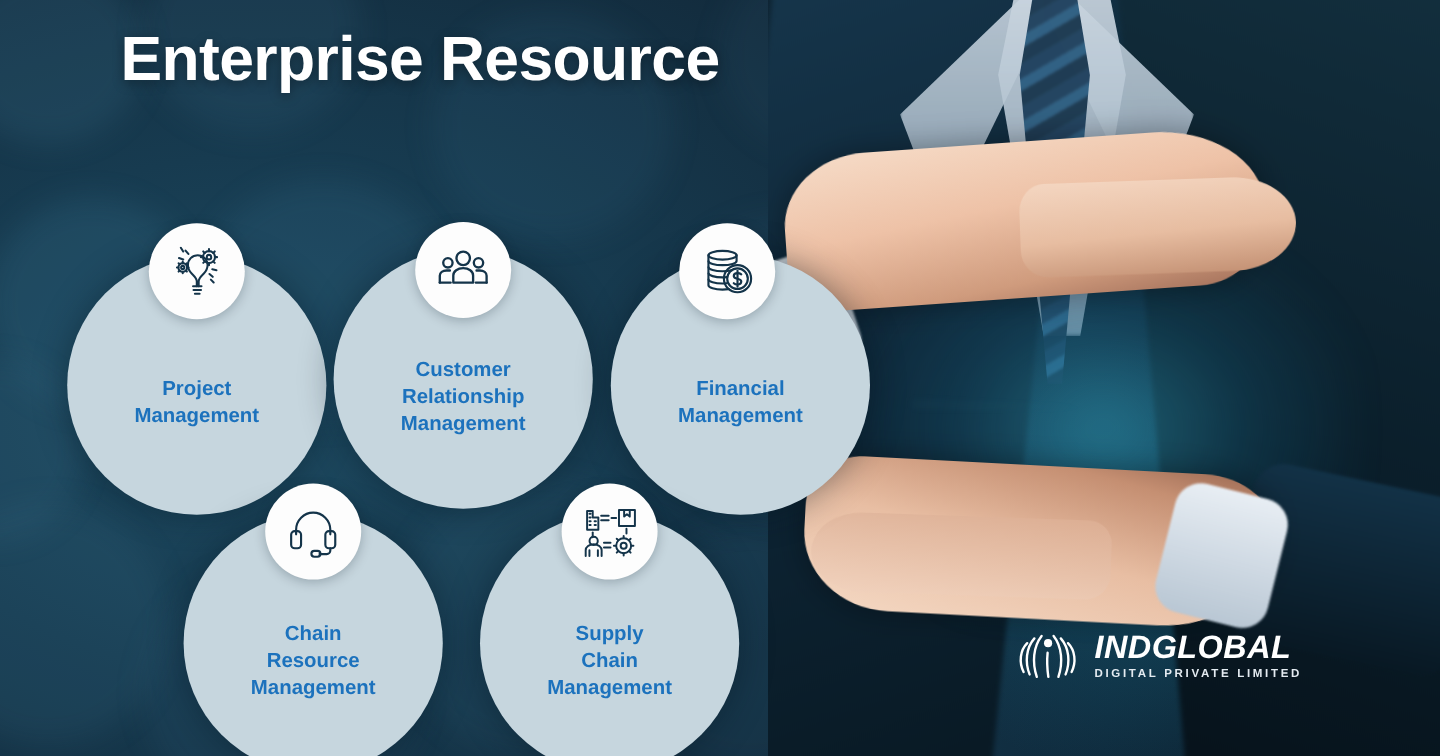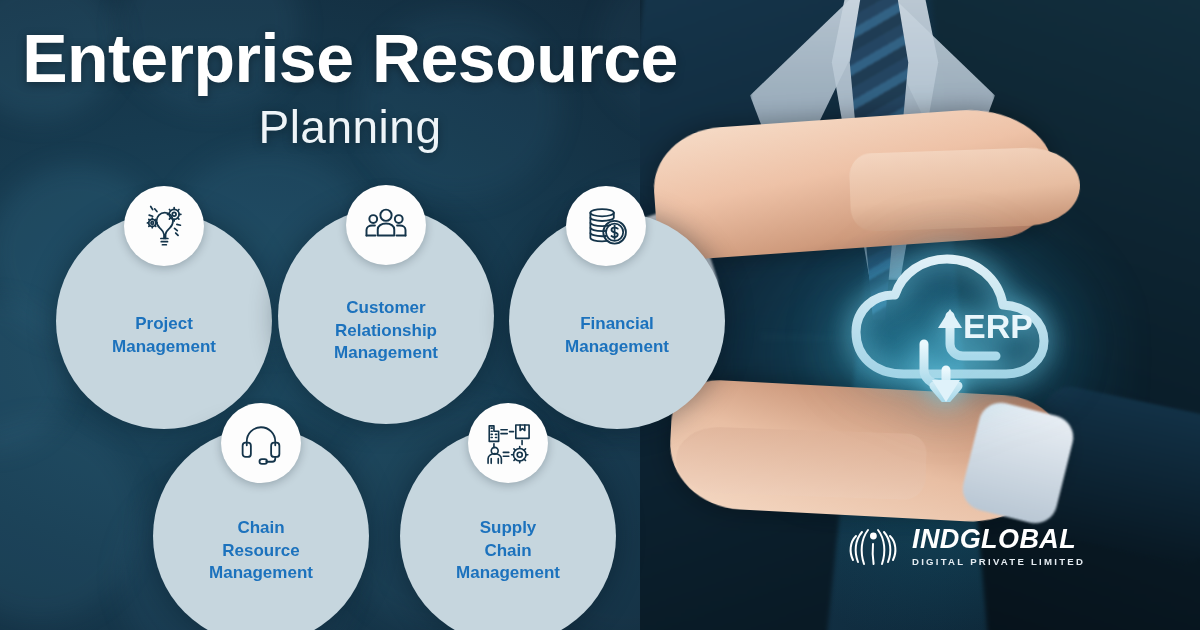--- a/index.html
+++ b/index.html
@@ -119,21 +119,21 @@
 
   
   .cloud-holo {
     position:absolute; left:846px; top:252px; width:210px; height:150px;
     filter:drop-shadow(0 0 12px rgba(120,215,240,.85)) drop-shadow(0 0 26px rgba(60,170,210,.55));
   }
 
   
   .title-block { position:absolute; left:0; top:22px; width:700px; text-align:center; }
   .title-main {
-    font-size:68px; font-weight:700; color:#ffffff; letter-spacing:-.5px;
+    font-size:52px; font-weight:700; color:#ffffff; letter-spacing:-.5px;
     line-height:1.08; text-shadow:0 2px 10px rgba(0,0,0,.35);text-align:center;
   }
   .title-sub {
     font-size:46px; font-weight:300; color:#eef4f8; line-height:1.25;
     letter-spacing:.5px; margin-top:4px; text-shadow:0 2px 10px rgba(0,0,0,.35);
   }
 
   
   .circle {
     position:absolute; border-radius:50%;
@@ -199,45 +199,23 @@
     <div class="cuff cuff-top"></div>
     <div class="hand hand-top"></div>
     <div class="hand-top-fingers"></div>
 
     <div class="sleeve sleeve-bot"></div>
     <div class="hand hand-bot"></div>
     <div class="hand-bot-fingers"></div>
     <div class="cuff cuff-bot"></div>
   </div>
 
-  <div class="cloud-holo">
-    <svg viewBox="0 0 210 150" width="210" height="150" aria-hidden="true">
-      <defs>
-        <linearGradient id="holoStroke" x1="0" y1="0" x2="0" y2="1">
-          <stop offset="0%" stop-color="#eaf8fd"></stop>
-          <stop offset="100%" stop-color="#a9d9ea"></stop>
-        </linearGradient>
-      </defs>
-
-      <path d="M58 122 C28 122 10 104 10 80 C10 58 28 42 49 43 C56 21 77 7 101 7
-               C130 7 153 27 157 53 C181 54 198 70 198 89 C198 108 181 122 160 122 Z" fill="none" stroke="url(#holoStroke)" stroke-width="9" stroke-linejoin="round" stroke-linecap="round" opacity=".95"></path>
-
-      <path d="M104 64 L104 92 C104 99 110 104 117 104 L150 104" fill="none" stroke="url(#holoStroke)" stroke-width="9" stroke-linejoin="round" stroke-linecap="round"></path>
-      <path d="M104 57 L92 76 L116 76 Z" fill="#dff2fa"></path>
-      <path d="M78 92 L78 118 C78 126 85 132 93 132 L100 132" fill="none" stroke="url(#holoStroke)" stroke-width="9" stroke-linejoin="round" stroke-linecap="round"></path>
-      <path d="M100 118 L100 146 M88 134 L100 148 L112 134" fill="none" stroke="url(#holoStroke)" stroke-width="9" stroke-linejoin="round" stroke-linecap="round"></path>
-      <path d="M100 150 L86 128 L114 128 Z" fill="#dff2fa"></path>
-
-      <text x="152" y="86" text-anchor="middle" font-family="'Liberation Sans', sans-serif" font-size="34" font-weight="700" fill="#e8f6fc">ERP</text>
-    </svg>
-  </div>
 
   <div class="title-block">
     <div class="title-main">Enterprise Resource</div>
-    <div class="title-sub">Planning</div>
   </div>
 
   <div class="circle" style="left:56px; top:213px; width:216px; height:216px;justify-content:center;">
     <div class="circle-label">Project
 Management</div>
   </div>
   <div class="badge" style="left:124px; top:186px; width:80px; height:80px;">
     <svg width="50" height="50" viewBox="0 0 64 64" fill="none" stroke="#14344a" stroke-width="2.2" stroke-linecap="round" stroke-linejoin="round">
       <path d="M32 48 L32 43 C32 39 29 37 26.5 34.5 C24 32 22.5 29 22.5 25.5 C22.5 19.7 27 15 33 15 C39 15 43.5 19.7 43.5 25.5 C43.5 29 42 32 39.5 34.5 C37 37 34 39 34 43 L34 48"></path>
       <path d="M28 48 L37 48 M28.5 52 L36.5 52"></path>

